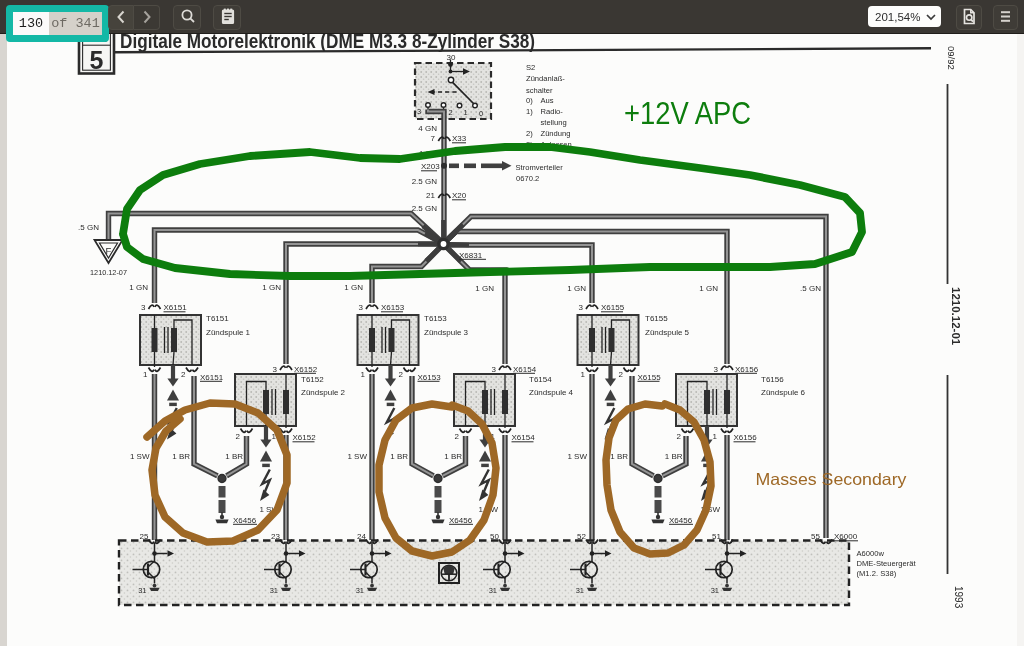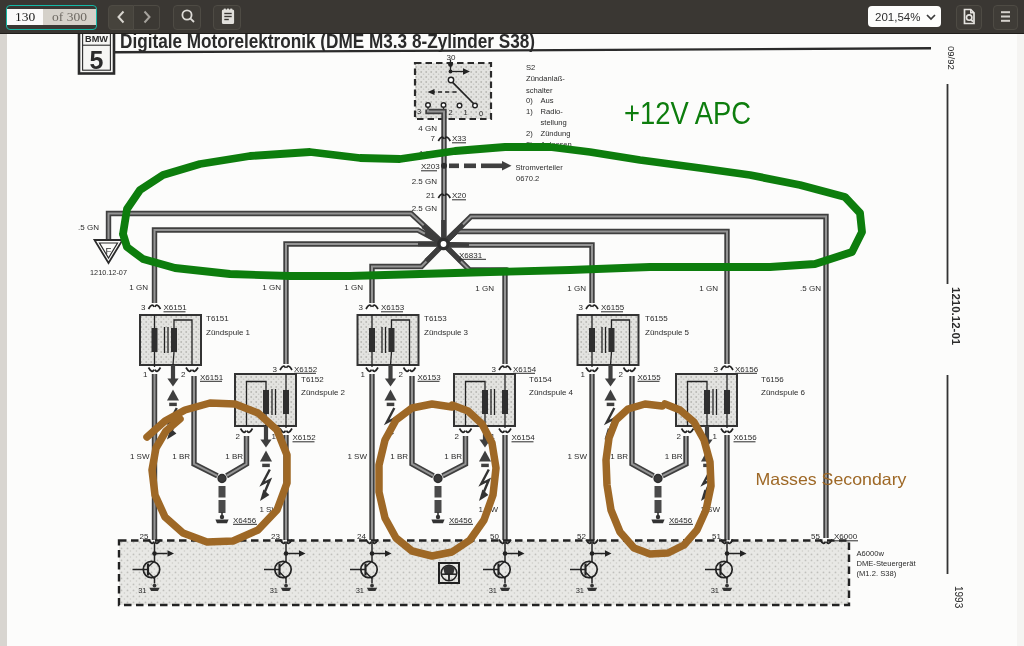--- a/index.html
+++ b/index.html
@@ -663,24 +663,24 @@
 
 <polyline points="452,407 432,404 412,408 396,420 385,440 379,465 379,492 385,518 396,538 412,551 432,556 452,552 470,540 484,520 493,495 496,468 492,443 482,424 468,411 452,405" fill="none" stroke="#9e6826" stroke-width="7.5" stroke-linejoin="round" stroke-linecap="round"></polyline>
 
 <polyline points="662,406 645,404 628,409 616,420 609,438 606,460 607,485 611,510 620,532 634,548 650,554 668,553 684,545 697,530 706,510 711,486 710,462 704,440 694,422 680,410 665,404" fill="none" stroke="#9e6826" stroke-width="7.5" stroke-linejoin="round" stroke-linecap="round"></polyline>
 
 <text x="755.5" y="484.5" font-size="16.5" fill="#9e6826" font-family="Liberation Sans, sans-serif" textLength="151" lengthAdjust="spacingAndGlyphs">Masses Secondary</text>
 </svg>
 
 <div id="toolbar">
 
-  <div style="position:absolute;left:6px;top:4.5px;width:89px;height:23px;border-radius:4px;border:1px solid #14b8a6;overflow:hidden;display:flex;font-family:Liberation Serif, serif;align-items:center;">
+  <div style="position:absolute;left:6px;top:4.5px;width:89px;height:23px;border-radius:4px;border:7px solid #14b8a6;overflow:hidden;display:flex;font-family:Liberation Mono, monospace;">
     <div style="width:36px;background:#fbfafa;color:#1c1c1c;font-size:13.5px;display:flex;align-items:center;justify-content:center;">130</div>
 
-    <div style="flex:1;background:#d5d1ca;color:#6e6a63;font-size:13.5px;display:flex;align-items:center;justify-content:center;">of 300</div>
+    <div style="flex:1;background:#d5d1ca;color:#6e6a63;font-size:13.5px;display:flex;align-items:center;justify-content:center;">of 341</div>
   </div>
 
   <div class="tbtn" style="left:107.5px;width:26px;background:#46433c;border-radius:4px 0 0 4px;">
     <svg width="24" height="22" viewBox="0 0 24 22">
         <polyline points="14.5,5.5 9.5,11 14.5,16.5" fill="none" stroke="#d8d5cf" stroke-width="2"></polyline>
       </svg>
   </div>
 
   <div class="tbtn" style="left:133.5px;width:26px;background:#3c3934;border-radius:0 4px 4px 0;border-left:none;">
     <svg width="24" height="22" viewBox="0 0 24 22">

